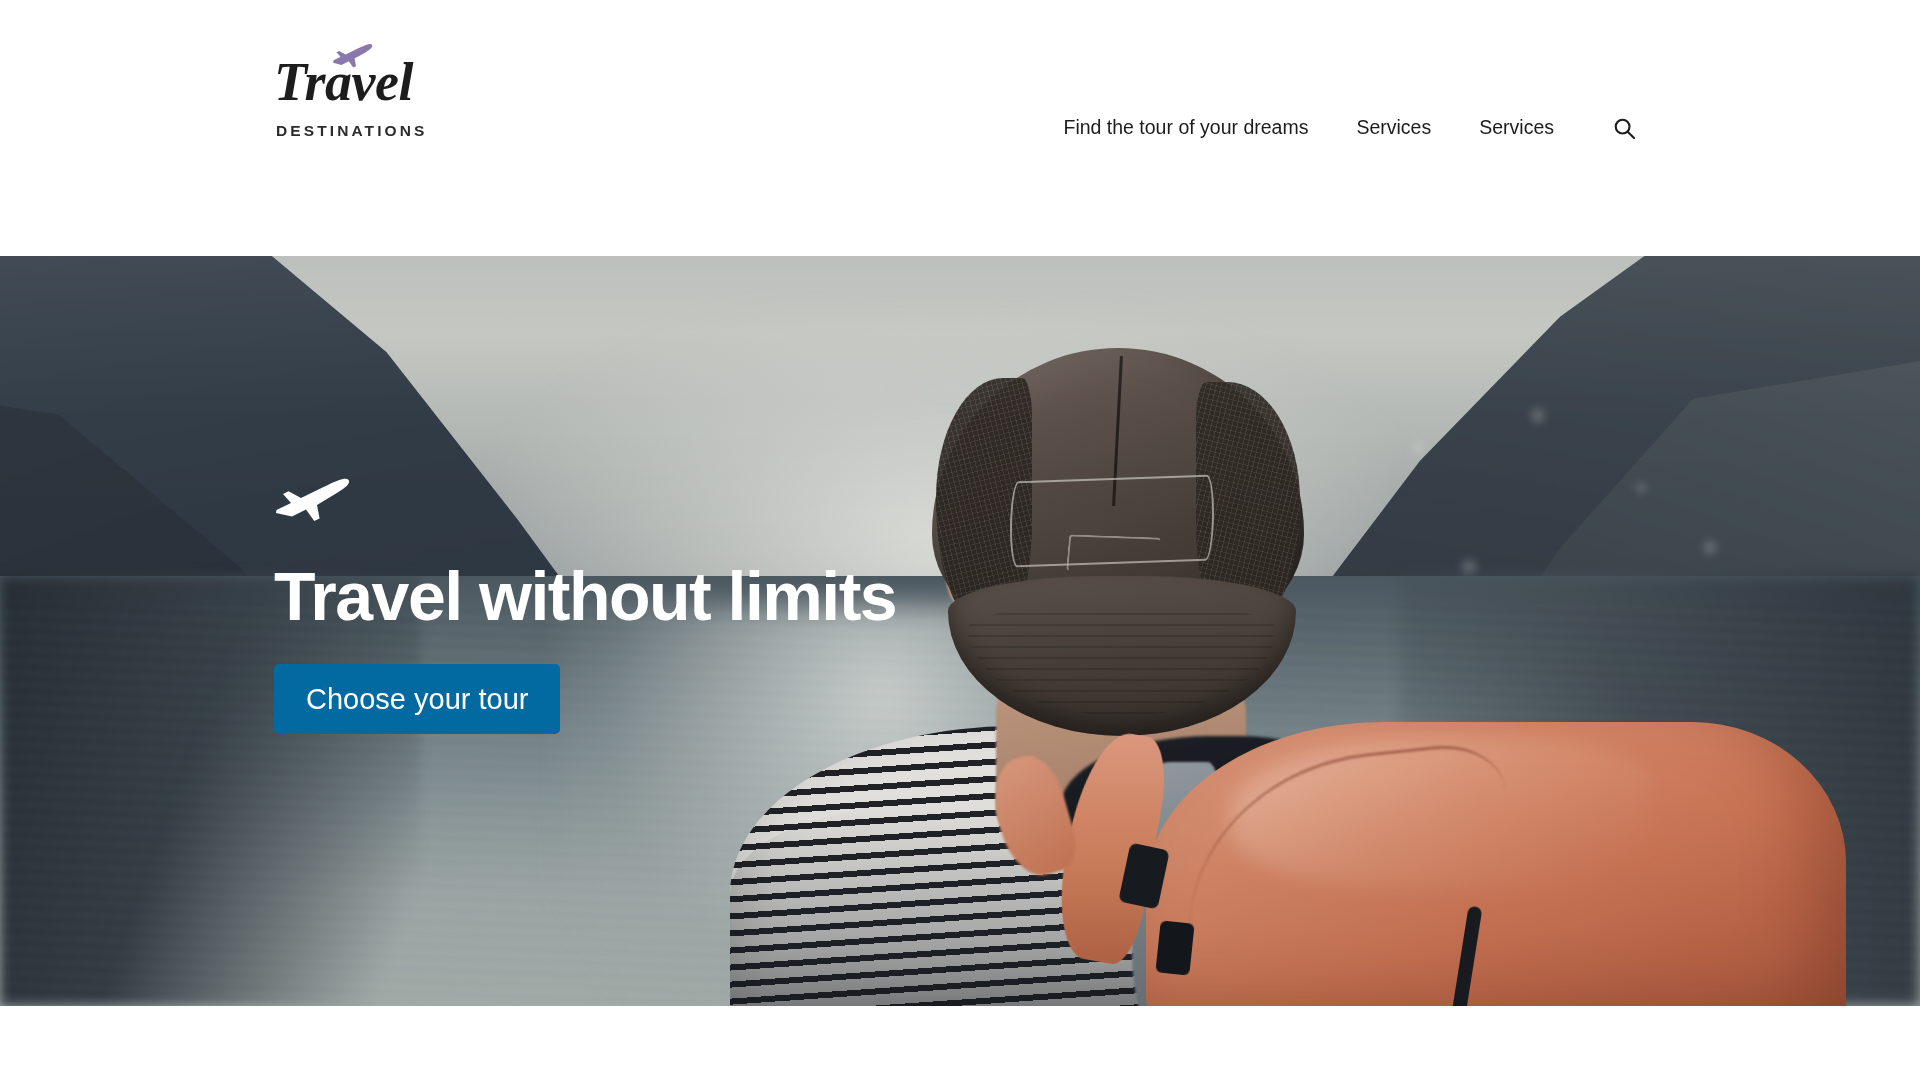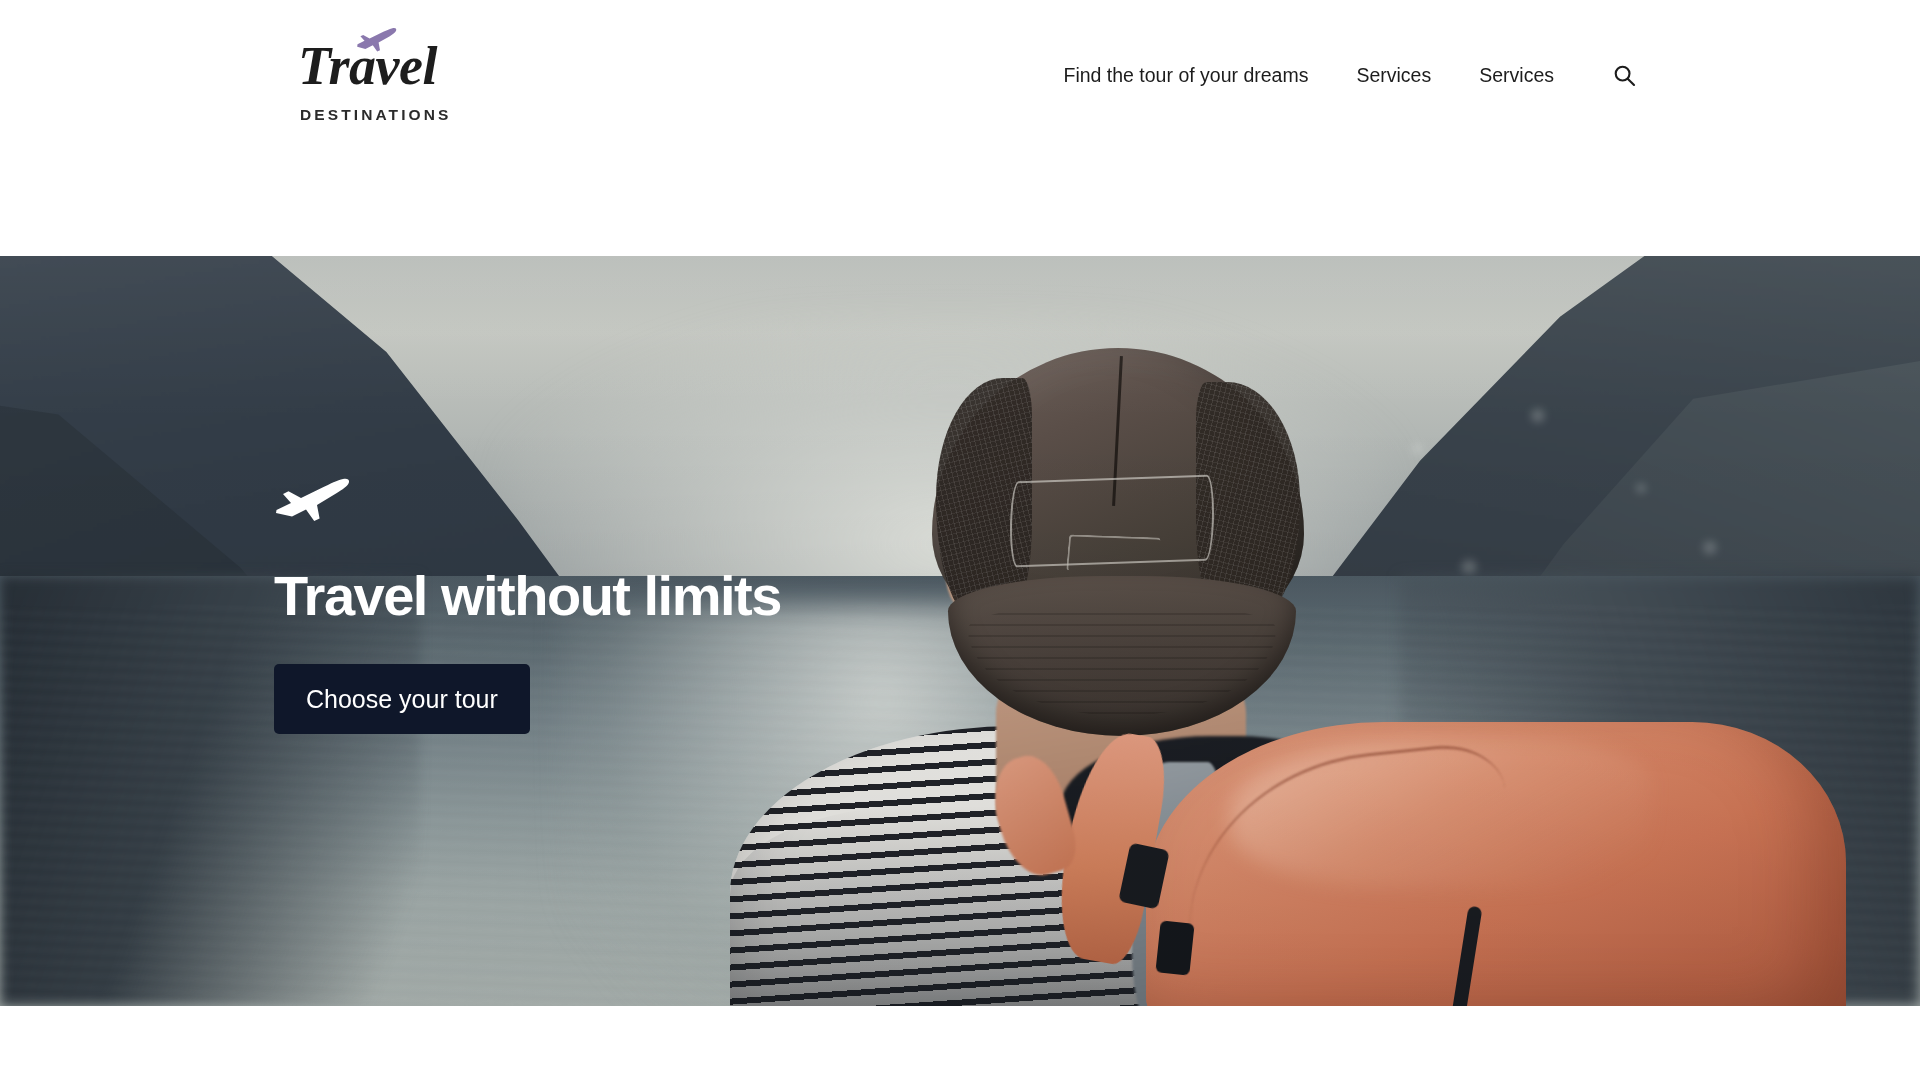--- a/index.html
+++ b/index.html
@@ -33,26 +33,25 @@
   .header-inner {
     position: relative;
     width: 1920px;
     height: 150px;
   }
 
   
   .logo {
     position: absolute;
     left: 274px;
-    top: 22px;
+    top: 38px;
     width: 170px;
     height: 95px;
     text-decoration: none;
     display: block;
-    margin-left: 24px;
   }
   .logo-word {
     position: absolute;
     left: 0;
     top: 16px;
     font-family: "Liberation Serif", serif;
     font-style: italic;
     font-weight: bold;
     font-size: 54px;
     line-height: 56px;
@@ -79,21 +78,21 @@
     white-space: nowrap;
   }
 
   
   .main-nav {
     position: absolute;
     right: 0;
     top: 0;
     height: 150px;
     display: flex;
-    align-items: center;
+    align-items: flex-end;
     padding-right: 274px;
   }
   .nav-list {
     list-style: none;
     display: flex;
     align-items: center;
   }
   .nav-item { margin: 0; }
   .nav-link {
     display: block;
@@ -518,41 +517,41 @@
   }
   .hero-plane {
     width: 76px;
     height: 52px;
     display: block;
     margin-bottom: 32px;
   }
   .hero-title {
     font-family: "Liberation Sans", sans-serif;
     font-weight: bold;
-    font-size: 56px;
+    font-size: 68px;
     line-height: 84px;
     letter-spacing: -1.5px;
     color: #ffffff;
     margin-bottom: 26px;
     white-space: nowrap;
   }
   .hero-sub {
     font-family: "Liberation Sans", sans-serif;
     font-size: 21px;
     line-height: 30px;
     color: #f2f2f0;
     margin-bottom: 46px;
     white-space: nowrap;
   }
   .hero-cta {
     display: inline-block;
-    background: #0f172a;
+    background: #0369a1;
     color: #ffffff;
     font-family: "Liberation Sans", sans-serif;
-    font-size: 25px;
+    font-size: 29px;
     line-height: 26px;
     padding: 22px 32px;
     border: none;
     border-radius: 5px;
     text-decoration: none;
     cursor: pointer;
     white-space: nowrap;
   }
 
   

